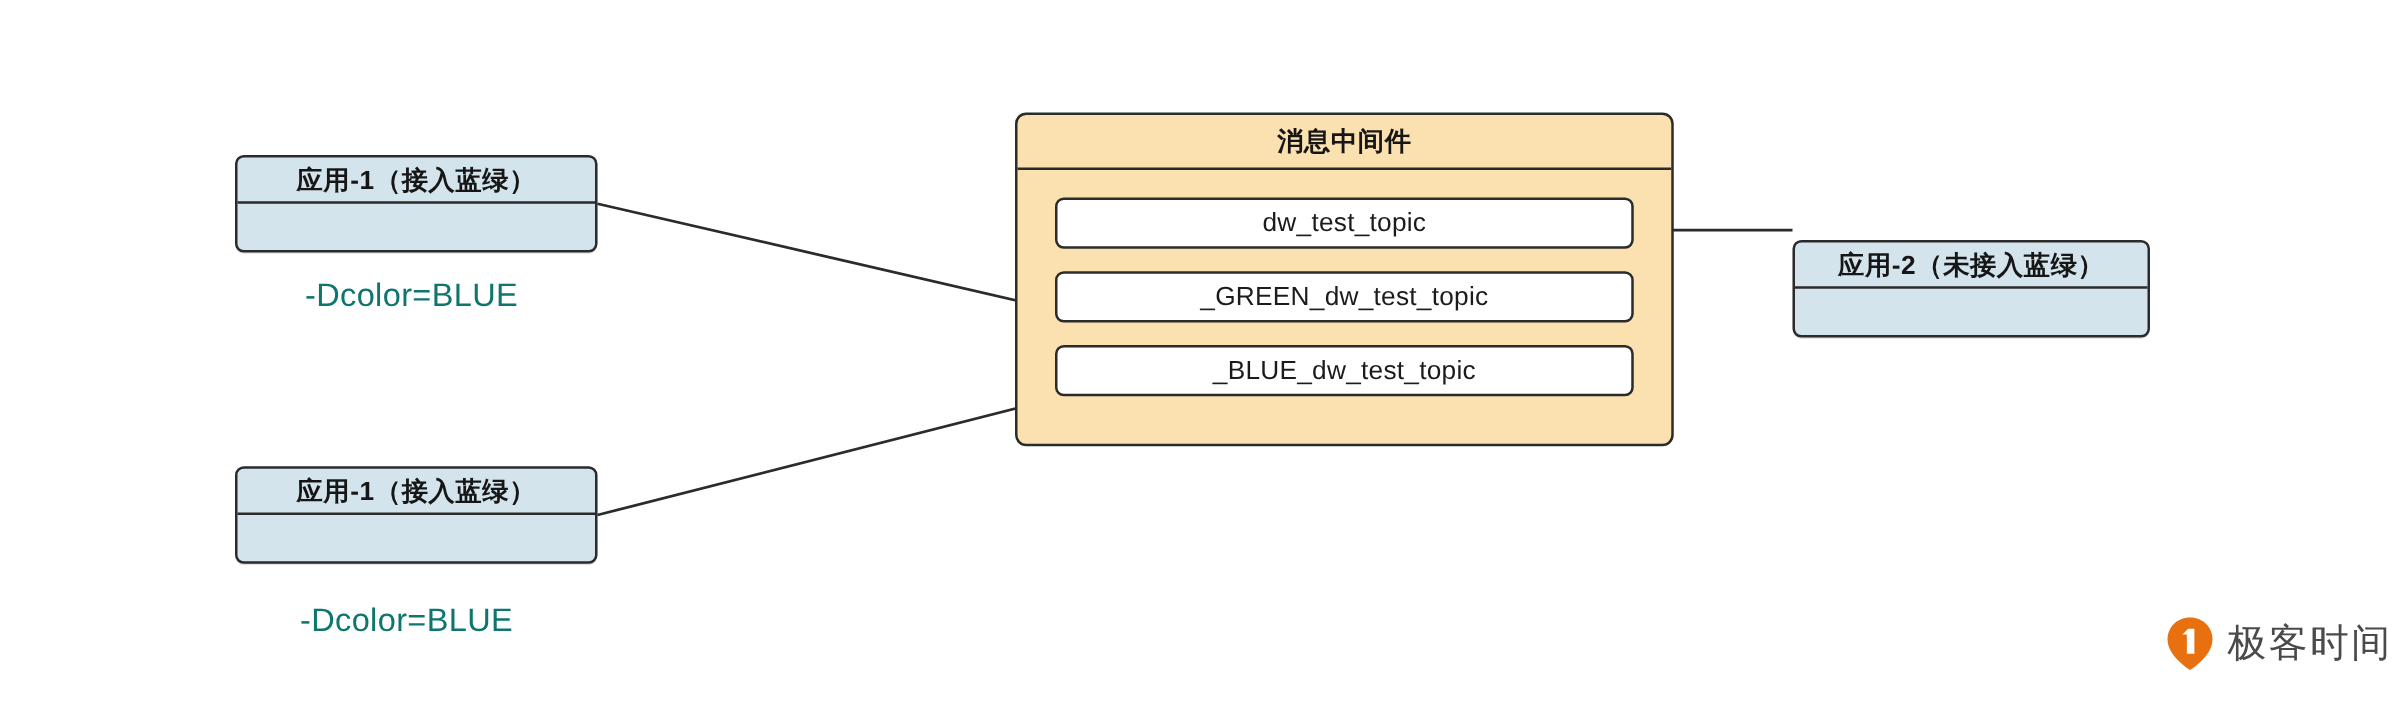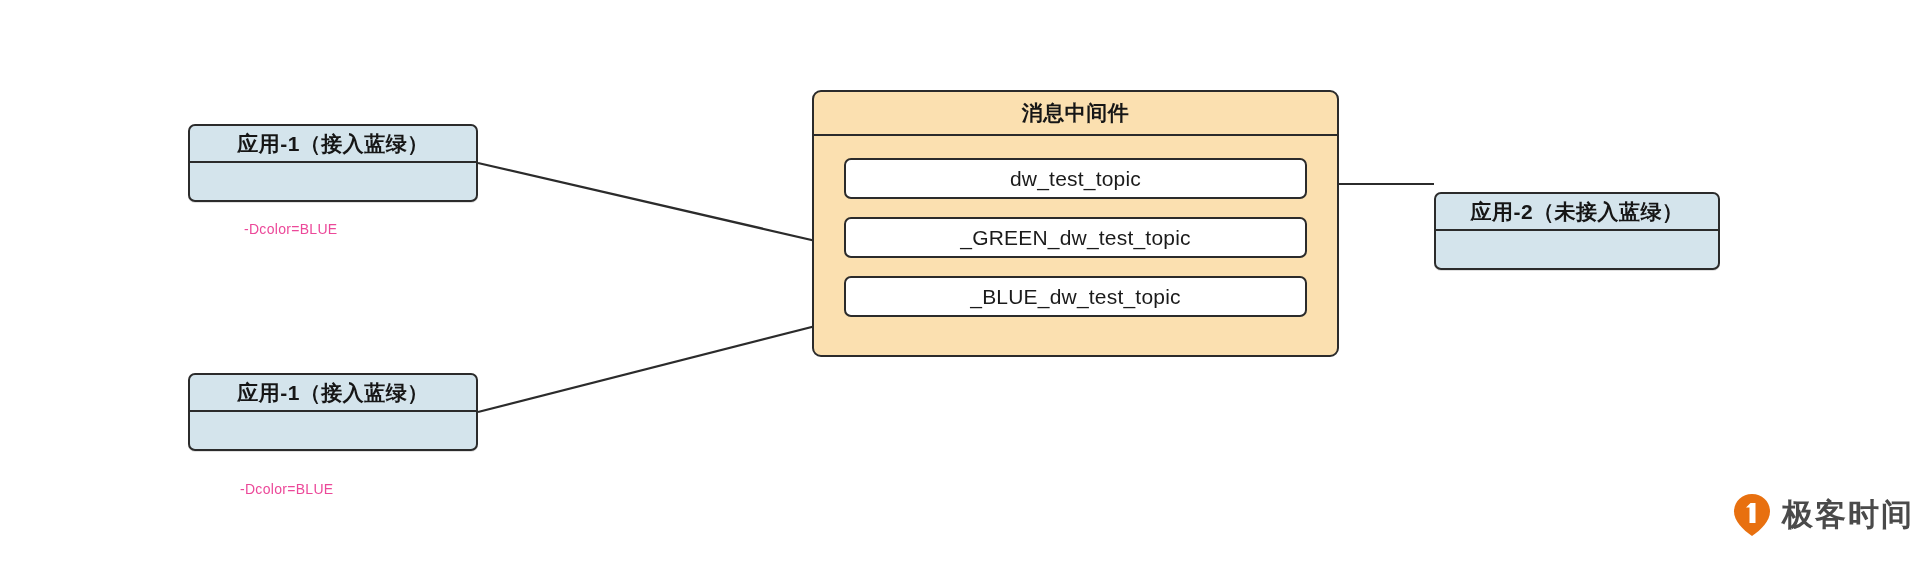--- a/index.html
+++ b/index.html
@@ -86,41 +86,41 @@
     align-items: center;
     justify-content: center;
     font-size: 21px;
     color: #1b1b1b;
     letter-spacing: 0.2px;
   }
 
   
   .caption {
     position: absolute;
-    font-size: 14px;
-    color: #ec4899;
+    font-size: 26px;
+    color: #0f766e;
     letter-spacing: 0.3px;
     white-space: nowrap;
   }
 
   
   .watermark {
     position: absolute;
     display: flex;
     align-items: center;
     gap: 10px;
   }
   .wm-mark {
     width: 40px;
     height: 46px;
     position: relative;
   }
   .wm-text {
     font-size: 31px;
-    font-weight: 700;
+    font-weight: 400;
     color: #4a4a4a;
     letter-spacing: 2px;
   }
 
   svg.edges {
     position: absolute;
     left: 0;
     top: 0;
     width: 1920px;
     height: 567px;

